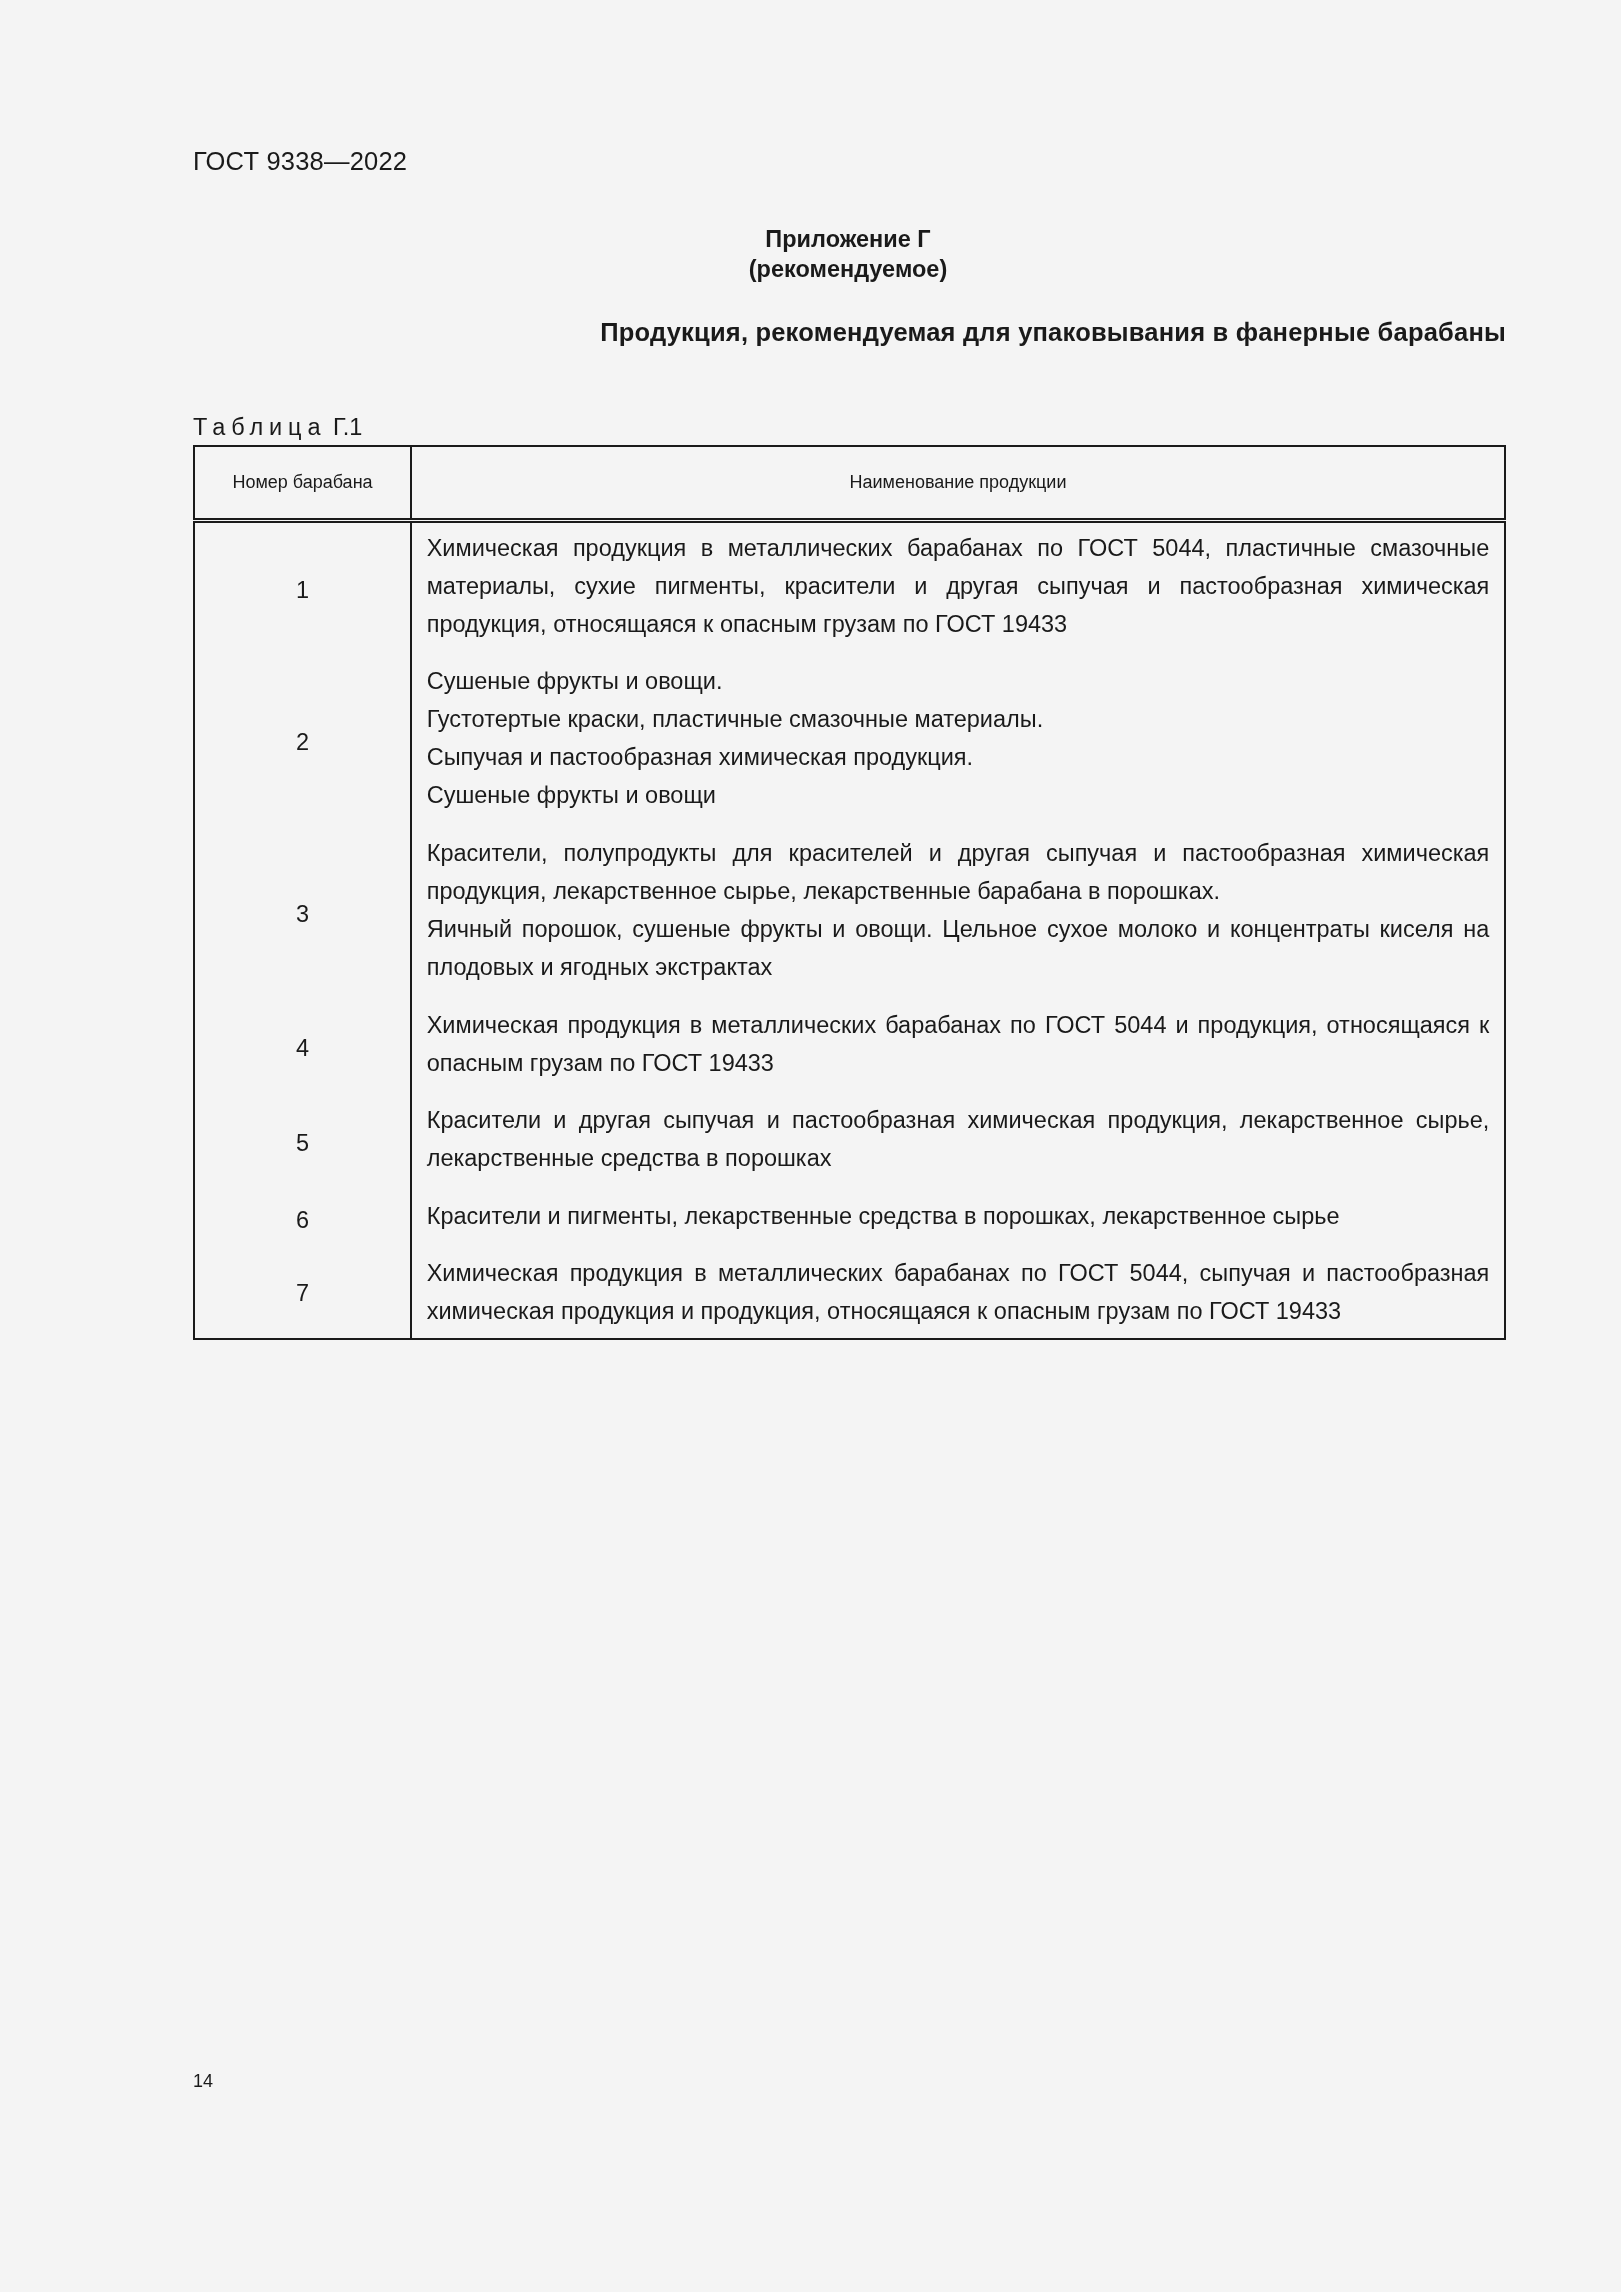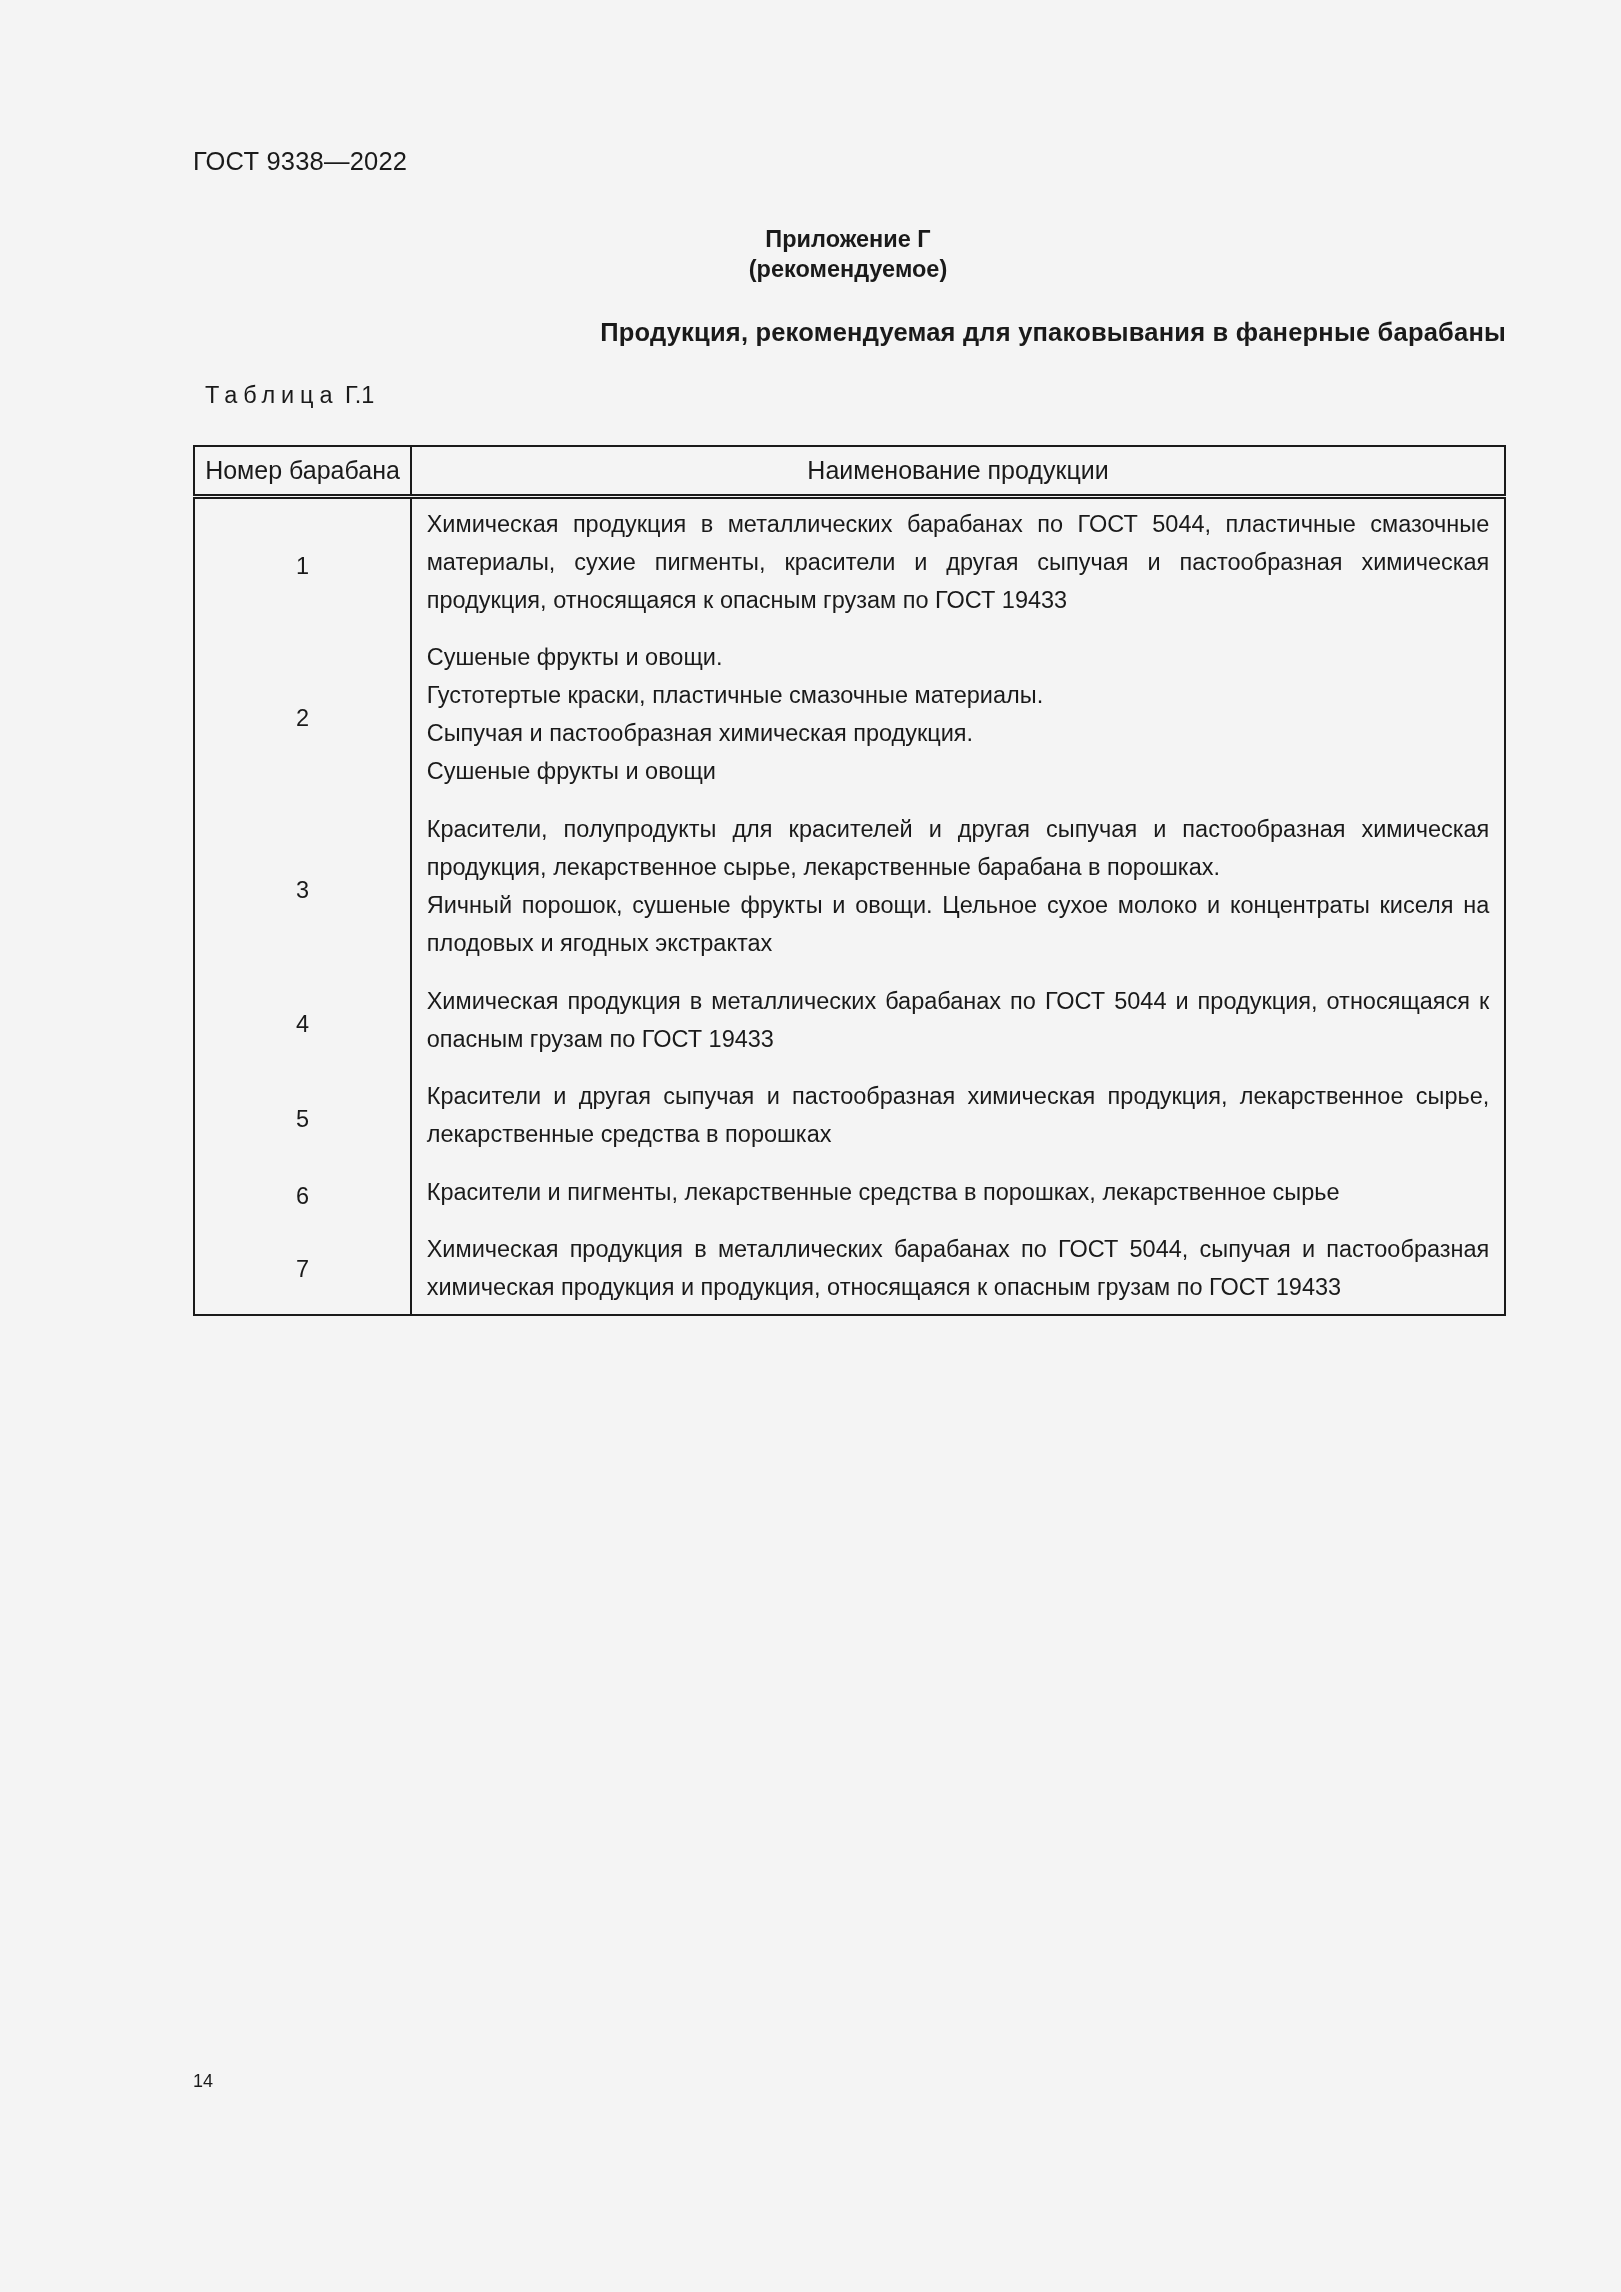--- a/index.html
+++ b/index.html
@@ -40,43 +40,42 @@
       width: 1313px;
       top: 318px;
       text-align: right;
       font-weight: bold;
       font-size: 25.5px;
       letter-spacing: 0.2px;
     }
     .table-caption {
       position: absolute;
       left: 193px;
-      top: 382px;
+      top: 414px;
       font-size: 23.5px;
-      margin-left: 12px;
     }
     .table-caption .spaced {
       letter-spacing: 5.9px;
     }
     table.main {
       position: absolute;
       left: 193px;
       top: 445px;
       width: 1313px;
       border-collapse: collapse;
       border: 2.9px solid #1a1a1a;
       table-layout: fixed;
     }
     table.main col.c1 { width: 217px; }
     table.main col.c2 { width: auto; }
     table.main th {
       font-weight: normal;
-      font-size: 25px;
+      font-size: 18px;
       height: 43px;
-      padding: 2px;
+      padding: 14px;
       text-align: center;
       border-left: 2px solid #1a1a1a;
       border-bottom: 5.9px double #1a1a1a;
       vertical-align: middle;
     }
     table.main th:first-child { border-left: none; }
     table.main td {
       font-size: 23.5px;
       line-height: 38px;
       vertical-align: middle;

